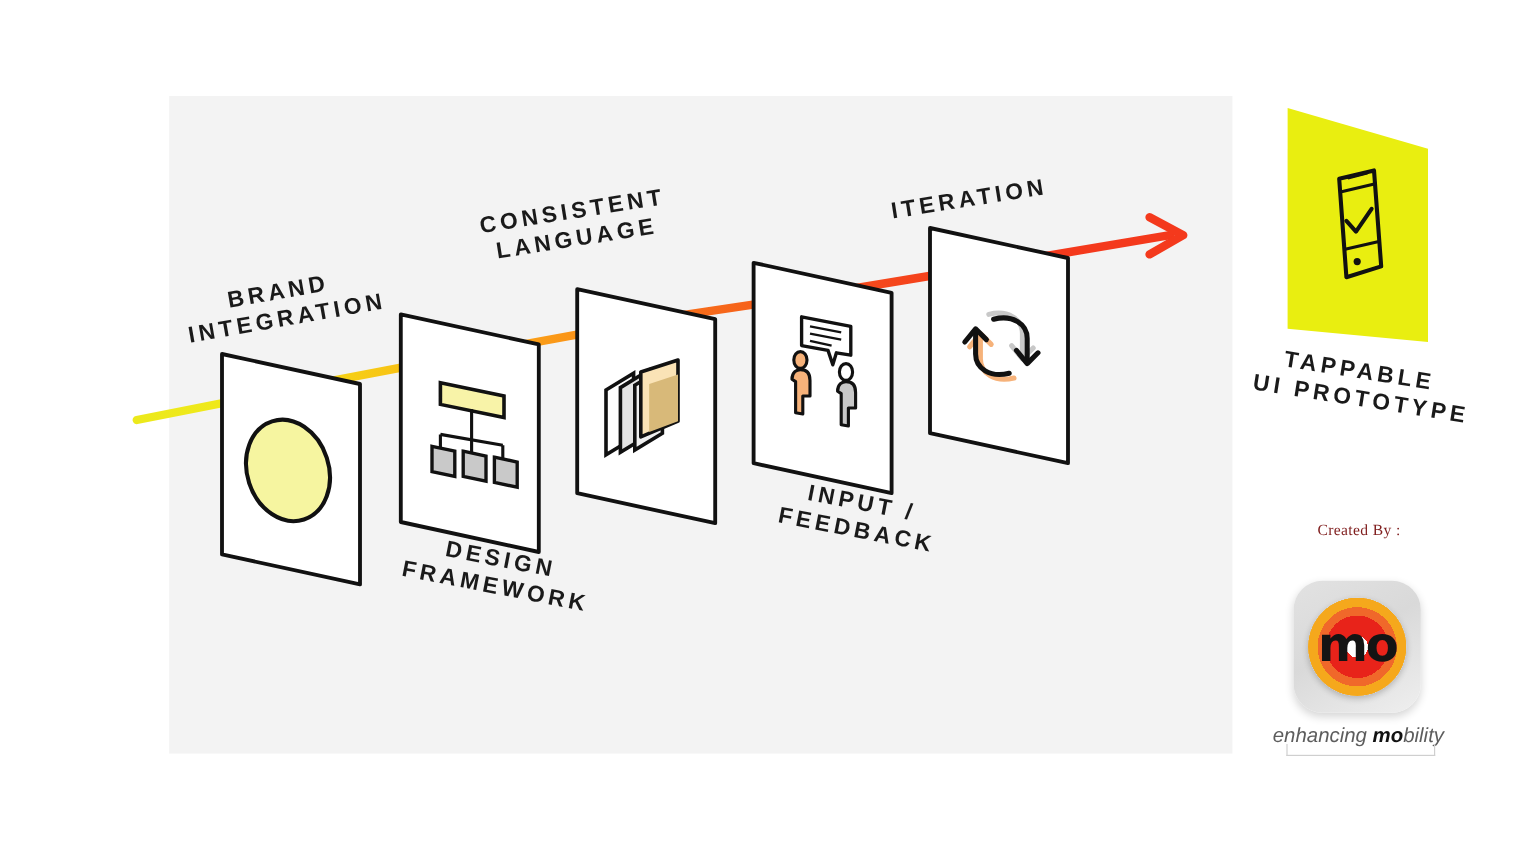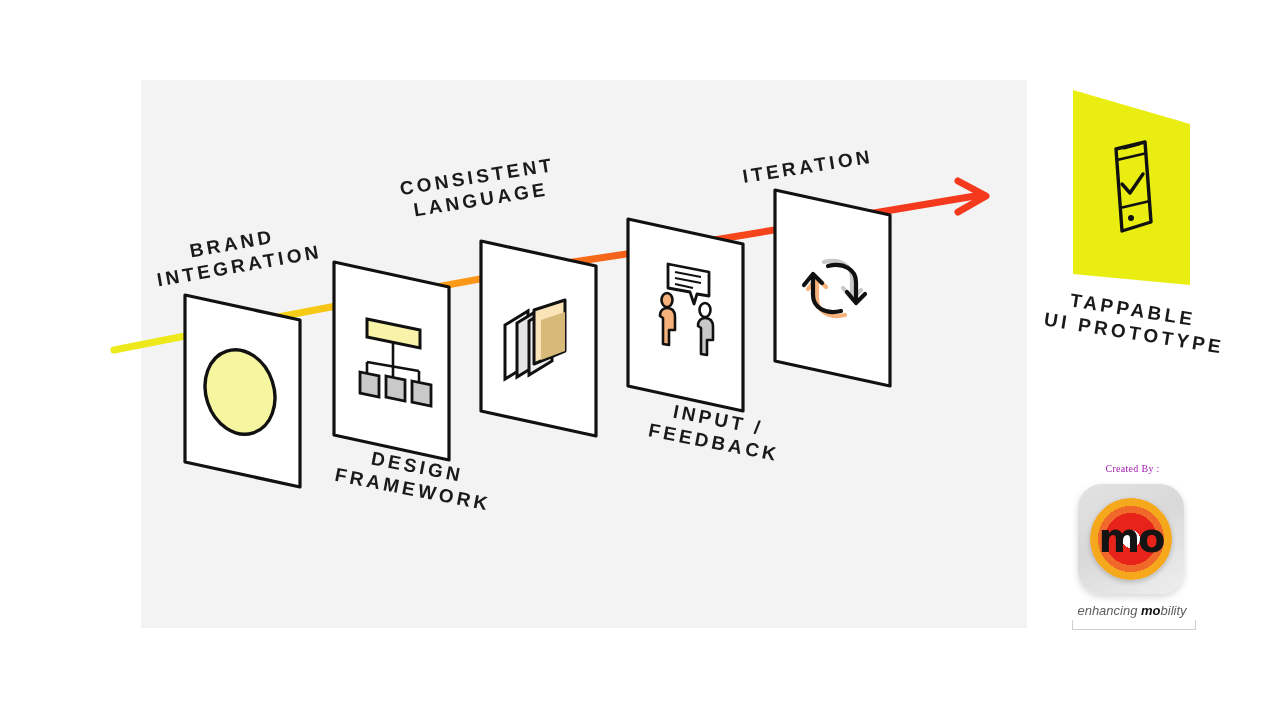--- a/index.html
+++ b/index.html
@@ -5,36 +5,36 @@
   html,body{margin:0;padding:0;background:#ffffff;}
   body{width:1280px;height:711px;overflow:hidden;
        font-family:"Liberation Sans","DejaVu Sans",sans-serif;}
   #stage{position:relative;width:1280px;height:711px;background:#ffffff;}
   #panel{position:absolute;left:141px;top:80px;width:886px;height:548px;background:#f3f3f3;}
   svg.layer{position:absolute;left:0;top:0;width:1280px;height:711px;overflow:visible;}
   .lbl{position:absolute;color:#1a1a1a;font-weight:700;
        font-size:19px;letter-spacing:3.4px;line-height:1.22;
        white-space:pre;text-align:center;
        font-family:"Liberation Sans","DejaVu Sans",sans-serif;}
-  .created-by{position:absolute;left:1060px;top:463px;width:145px;text-align:center;
+  .created-by{position:absolute;left:1060px;top:434px;width:145px;text-align:center;
        font-family:"Liberation Serif","DejaVu Serif",serif;
-       font-size:10px;color:#a21caf;letter-spacing:.3px;}
+       font-size:13px;color:#7f1d1d;letter-spacing:.3px;}
   .logo-card{position:absolute;left:1078px;top:484px;width:106px;height:110px;
        border-radius:24px;background:linear-gradient(150deg,#e2e2e2 0%,#d9d9d9 45%,#efefef 100%);
        box-shadow:0 3px 7px rgba(0,0,0,.16);}
   .logo-rings{position:absolute;left:50%;top:50%;transform:translate(-50%,-50%);
        width:82px;height:82px;border-radius:50%;
        background:radial-gradient(circle at 50% 50%,
          #ffffff 0 9px, #e8231a 9px 26px, #f0682a 26px 33px, #f5a81c 33px 41px, rgba(0,0,0,0) 41px);
        box-shadow:0 2px 5px rgba(0,0,0,.22);}
   .logo-mo{position:absolute;left:50%;top:50%;transform:translate(-50%,-52%);
        font-weight:800;font-size:40px;color:#141414;letter-spacing:-2px;
        font-family:"DejaVu Sans","Liberation Sans",sans-serif;}
   .tagline{position:absolute;left:1058px;top:603px;width:148px;text-align:center;
-       font-size:13px;color:#5d5d5d;font-style:italic;white-space:nowrap;
+       font-size:17px;color:#5d5d5d;font-style:italic;white-space:nowrap;
        font-family:"Liberation Sans","DejaVu Sans",sans-serif;}
   .tagline b{font-style:italic;font-weight:800;color:#121212;}
   .tag-rule{position:absolute;left:1072px;top:620px;width:122px;height:9px;
        border-left:1px solid #cfcfcf;border-right:1px solid #cfcfcf;border-bottom:1px solid #cfcfcf;}
 </style>
 </head>
 <body>
 
 <div id="stage">
 

